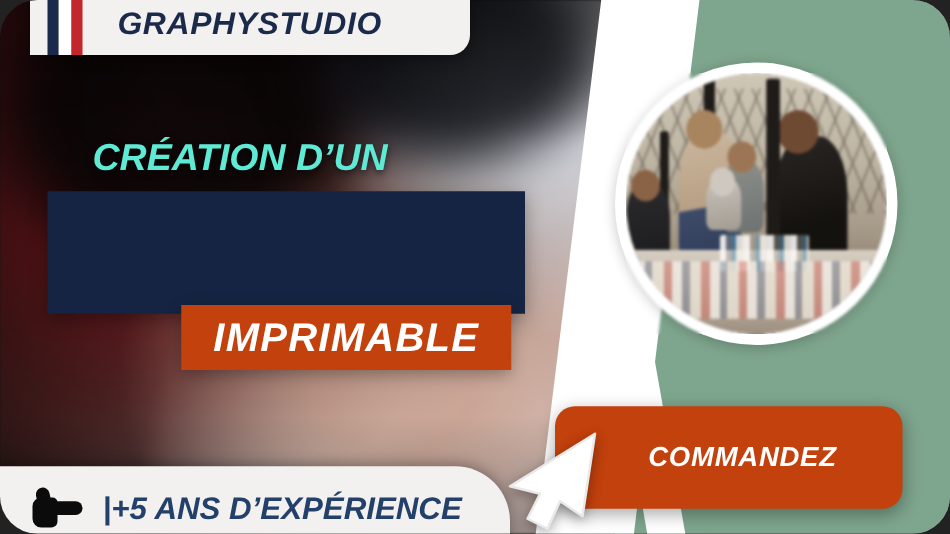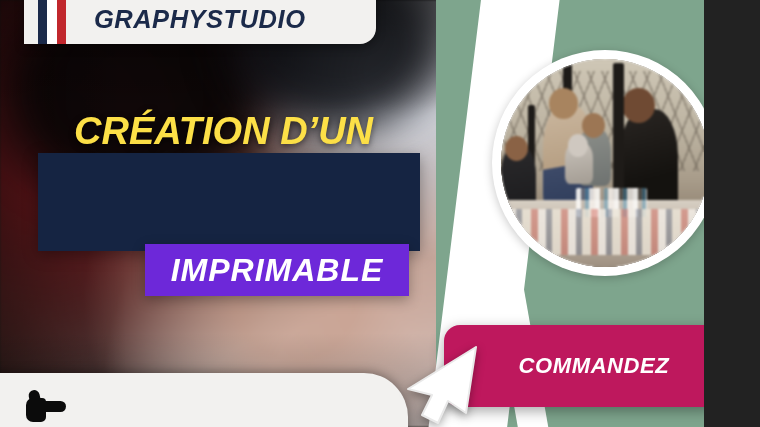--- a/index.html
+++ b/index.html
@@ -1,23 +1,24 @@
 <!DOCTYPE html>
 <html><head>
 <meta charset="utf-8">
 <title>Graphystudio Stand Banner</title>
 <style>
   html,body{margin:0;padding:0;background:#222;}
   *{box-sizing:border-box;}
   #banner{
     position:relative;
-    width:704px;height:427px;
+    width:760px;height:427px;
     overflow:hidden;
     font-family:"Liberation Sans", sans-serif;
     background:#2a2420;
+    border-radius:30px;
   }
 
   
   .bg-photo{
     position:absolute;inset:0;
     background:
       radial-gradient(circle at 58% 18%, rgba(225,228,236,0.95) 0 8%, rgba(190,196,210,0.0) 34%),
       radial-gradient(circle at 42% 70%, rgba(196,150,130,0.75) 0 12%, rgba(150,110,95,0) 42%),
       radial-gradient(circle at 8% 30%, rgba(120,24,30,0.85) 0 10%, rgba(70,18,20,0) 40%),
       radial-gradient(circle at 26% 10%, rgba(20,16,14,1) 0 14%, rgba(30,24,20,0) 48%),
@@ -145,40 +146,40 @@
     margin-left:72px;margin-bottom:10px;
     font-size:25px;font-weight:bold;font-style:italic;
     letter-spacing:.5px;color:#1b2a4a;
     font-family:"Liberation Sans", sans-serif;
     transform:scaleX(1.02);
   }
 
   
   .kicker{
     position:absolute;left:74px;top:110px;
-    font-size:38px;font-weight:bold;font-style:italic;
-    color:#fde047;letter-spacing:0px;white-space:nowrap;
+    font-size:30px;font-weight:bold;font-style:italic;
+    color:#5eead4;letter-spacing:0px;white-space:nowrap;
     text-shadow:0 2px 6px rgba(0,0,0,0.55);
     font-family:"Liberation Sans", sans-serif;
   }
   .stand-box{
     position:absolute;left:38px;top:153px;width:382px;height:98px;
     background:#152442;
     box-shadow:0 4px 14px rgba(0,0,0,0.35);
   }
   .stand-word{
     position:absolute;left:62px;top:155px;
     font-size:84px;line-height:84px;font-weight:bold;font-style:italic;
     color:#ffffff;letter-spacing:1px;white-space:nowrap;
     text-shadow:0 3px 8px rgba(0,0,0,0.4);
     font-family:"Liberation Sans", sans-serif;
   }
   .imprimable-box{
     position:absolute;left:145px;top:244px;width:264px;height:52px;
-    background:#6d28d9;
+    background:#c2410c;
     box-shadow:0 4px 12px rgba(0,0,0,0.30);
     display:flex;align-items:center;justify-content:center;
   }
   .imprimable-word{
     font-size:32px;font-weight:bold;font-style:italic;
     color:#ffffff;letter-spacing:1px;
     font-family:"Liberation Sans", sans-serif;
   }
 
   
@@ -207,21 +208,21 @@
   .exp-text{
     margin-left:12px;
     font-size:25px;font-weight:bold;font-style:italic;
     color:#23406b;letter-spacing:0px;white-space:nowrap;
     font-family:"Liberation Sans", sans-serif;
   }
 
   
   .cta-button{
     position:absolute;left:444px;top:325px;width:278px;height:82px;
-    background:#be185d;
+    background:#c2410c;
     border-radius:16px;
     box-shadow:0 4px 14px rgba(0,0,0,0.35);
     display:flex;flex-direction:column;align-items:center;justify-content:center;
     gap:2px;
   }
   .cta-l1,.cta-l2{
     font-size:22px;font-weight:bold;font-style:italic;
     color:#ffffff;letter-spacing:.6px;white-space:nowrap;
     font-family:"Liberation Sans", sans-serif;
   }
@@ -284,20 +285,21 @@
   <div class="imprimable-box">
     <div class="imprimable-word">IMPRIMABLE</div>
   </div>
 
   <div class="exp-bar">
     <div class="hand-icon">
       <span class="thumb"></span>
       <span class="palm"></span>
       <span class="finger"></span>
     </div>
+    <div class="exp-text">|+5 ANS D’EXPÉRIENCE</div>
   </div>
 
   <div class="cta-button">
     <div class="cta-l1">COMMANDEZ</div>
   </div>
   <svg class="cursor-arrow" viewBox="0 0 92 84">
     <path d="M78 4 L10 46 L34 52 L24 72 L40 80 L50 58 L68 70 Z" fill="#ffffff" stroke="#e9e9e9" stroke-width="2" stroke-linejoin="round"></path>
   </svg>
 
 </div>

